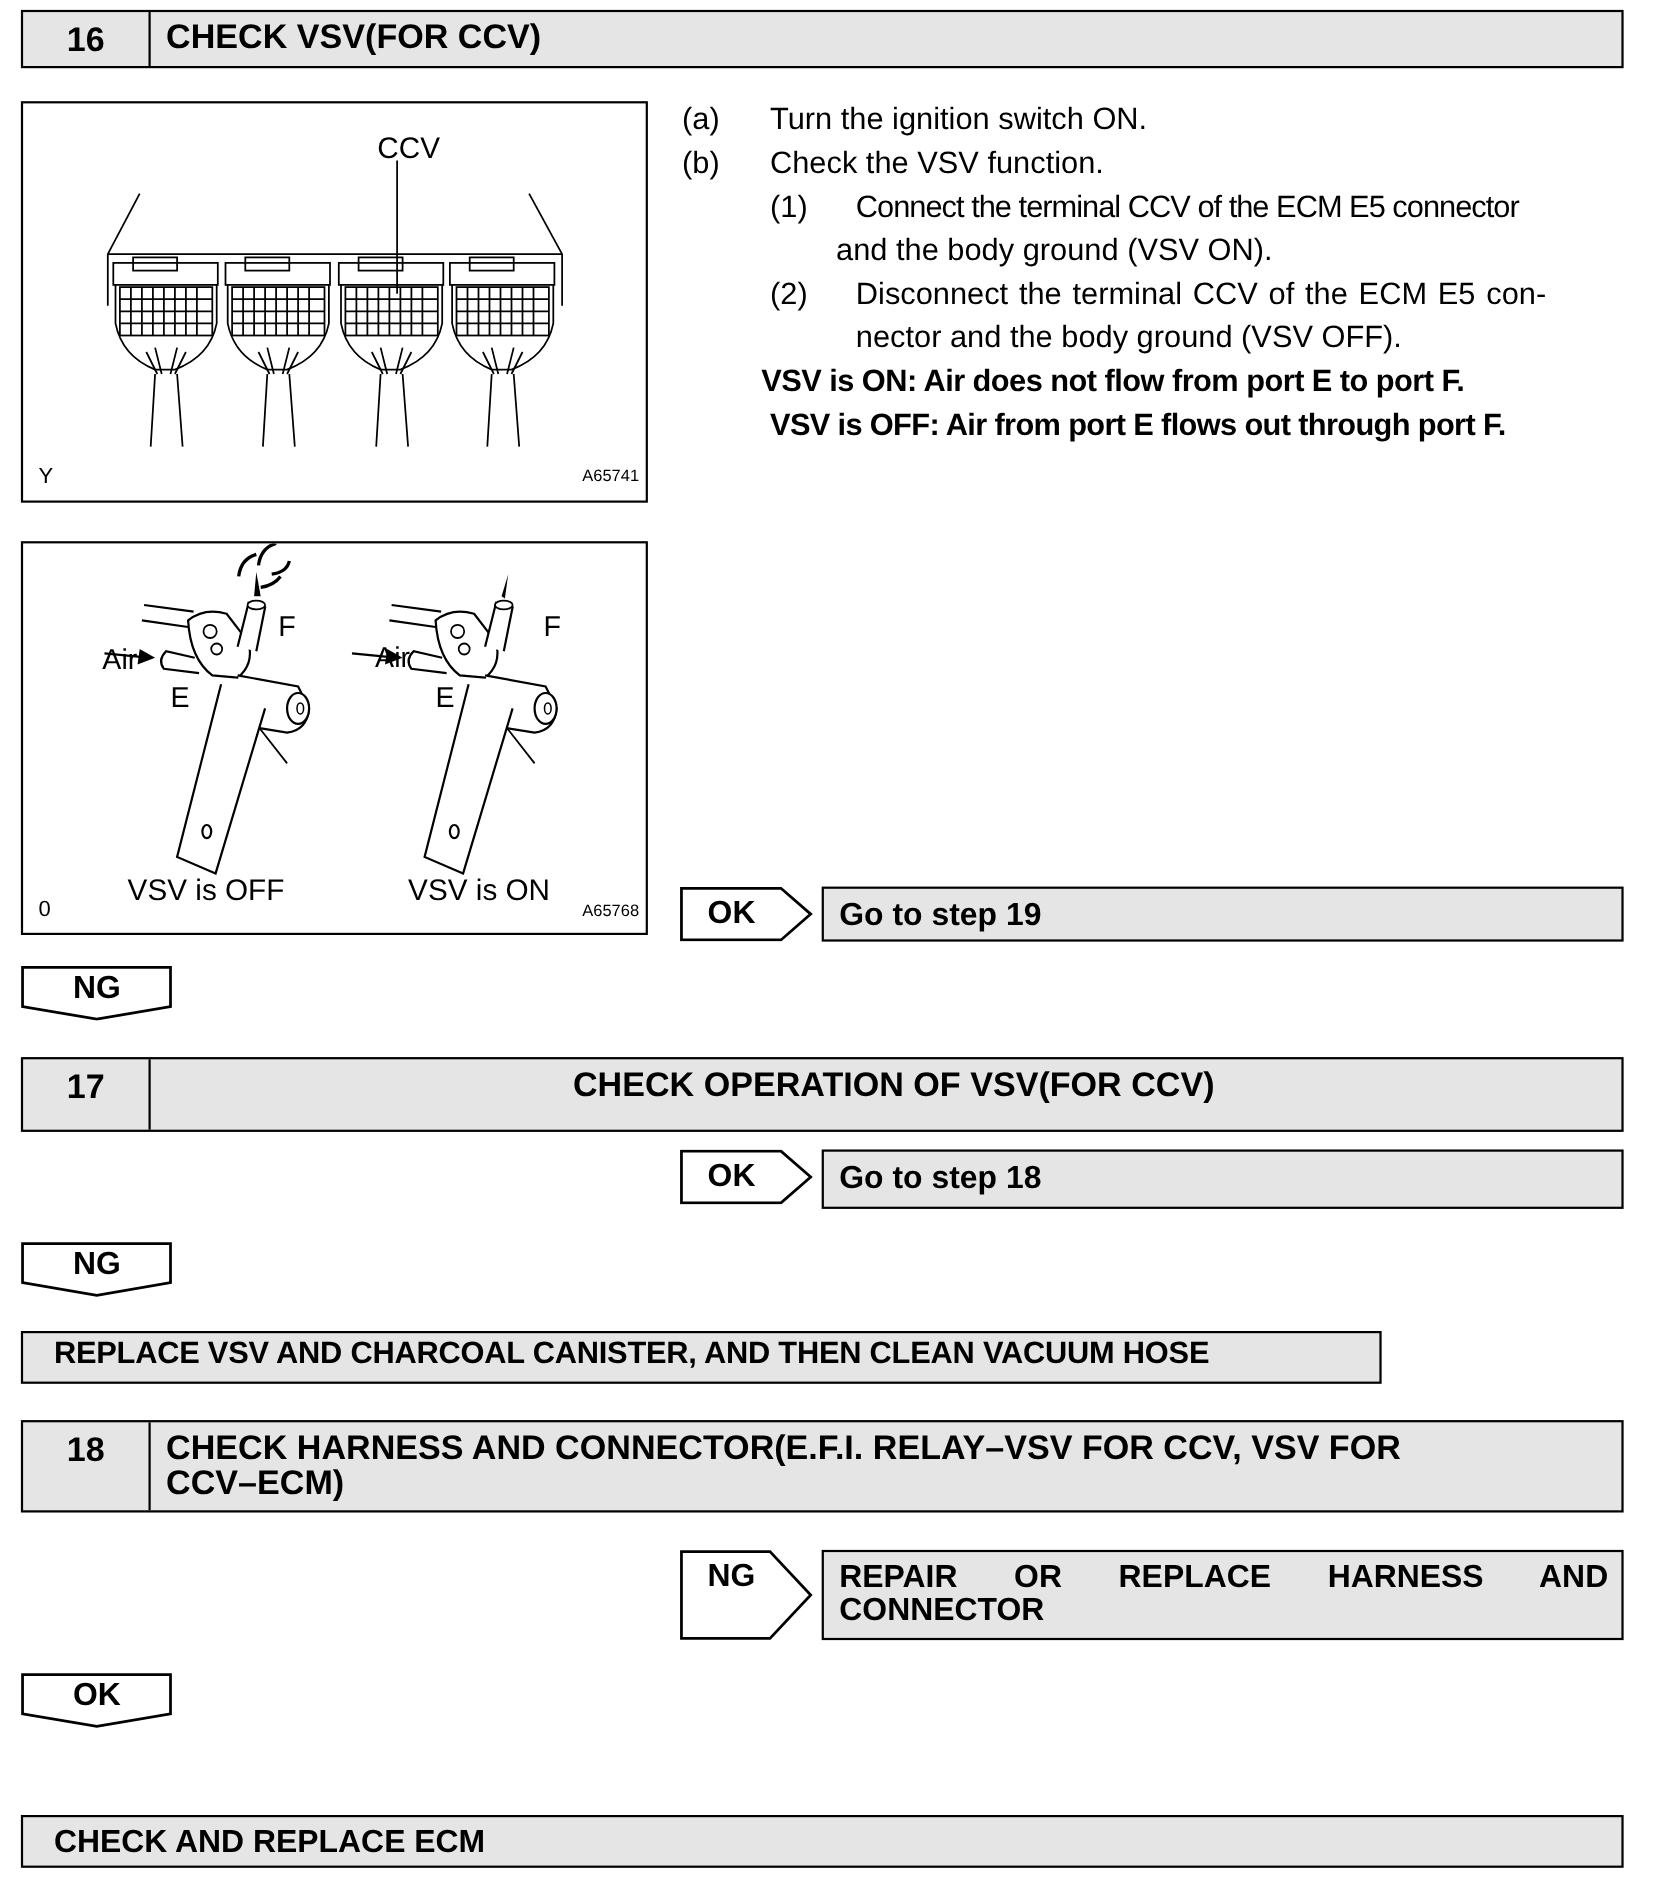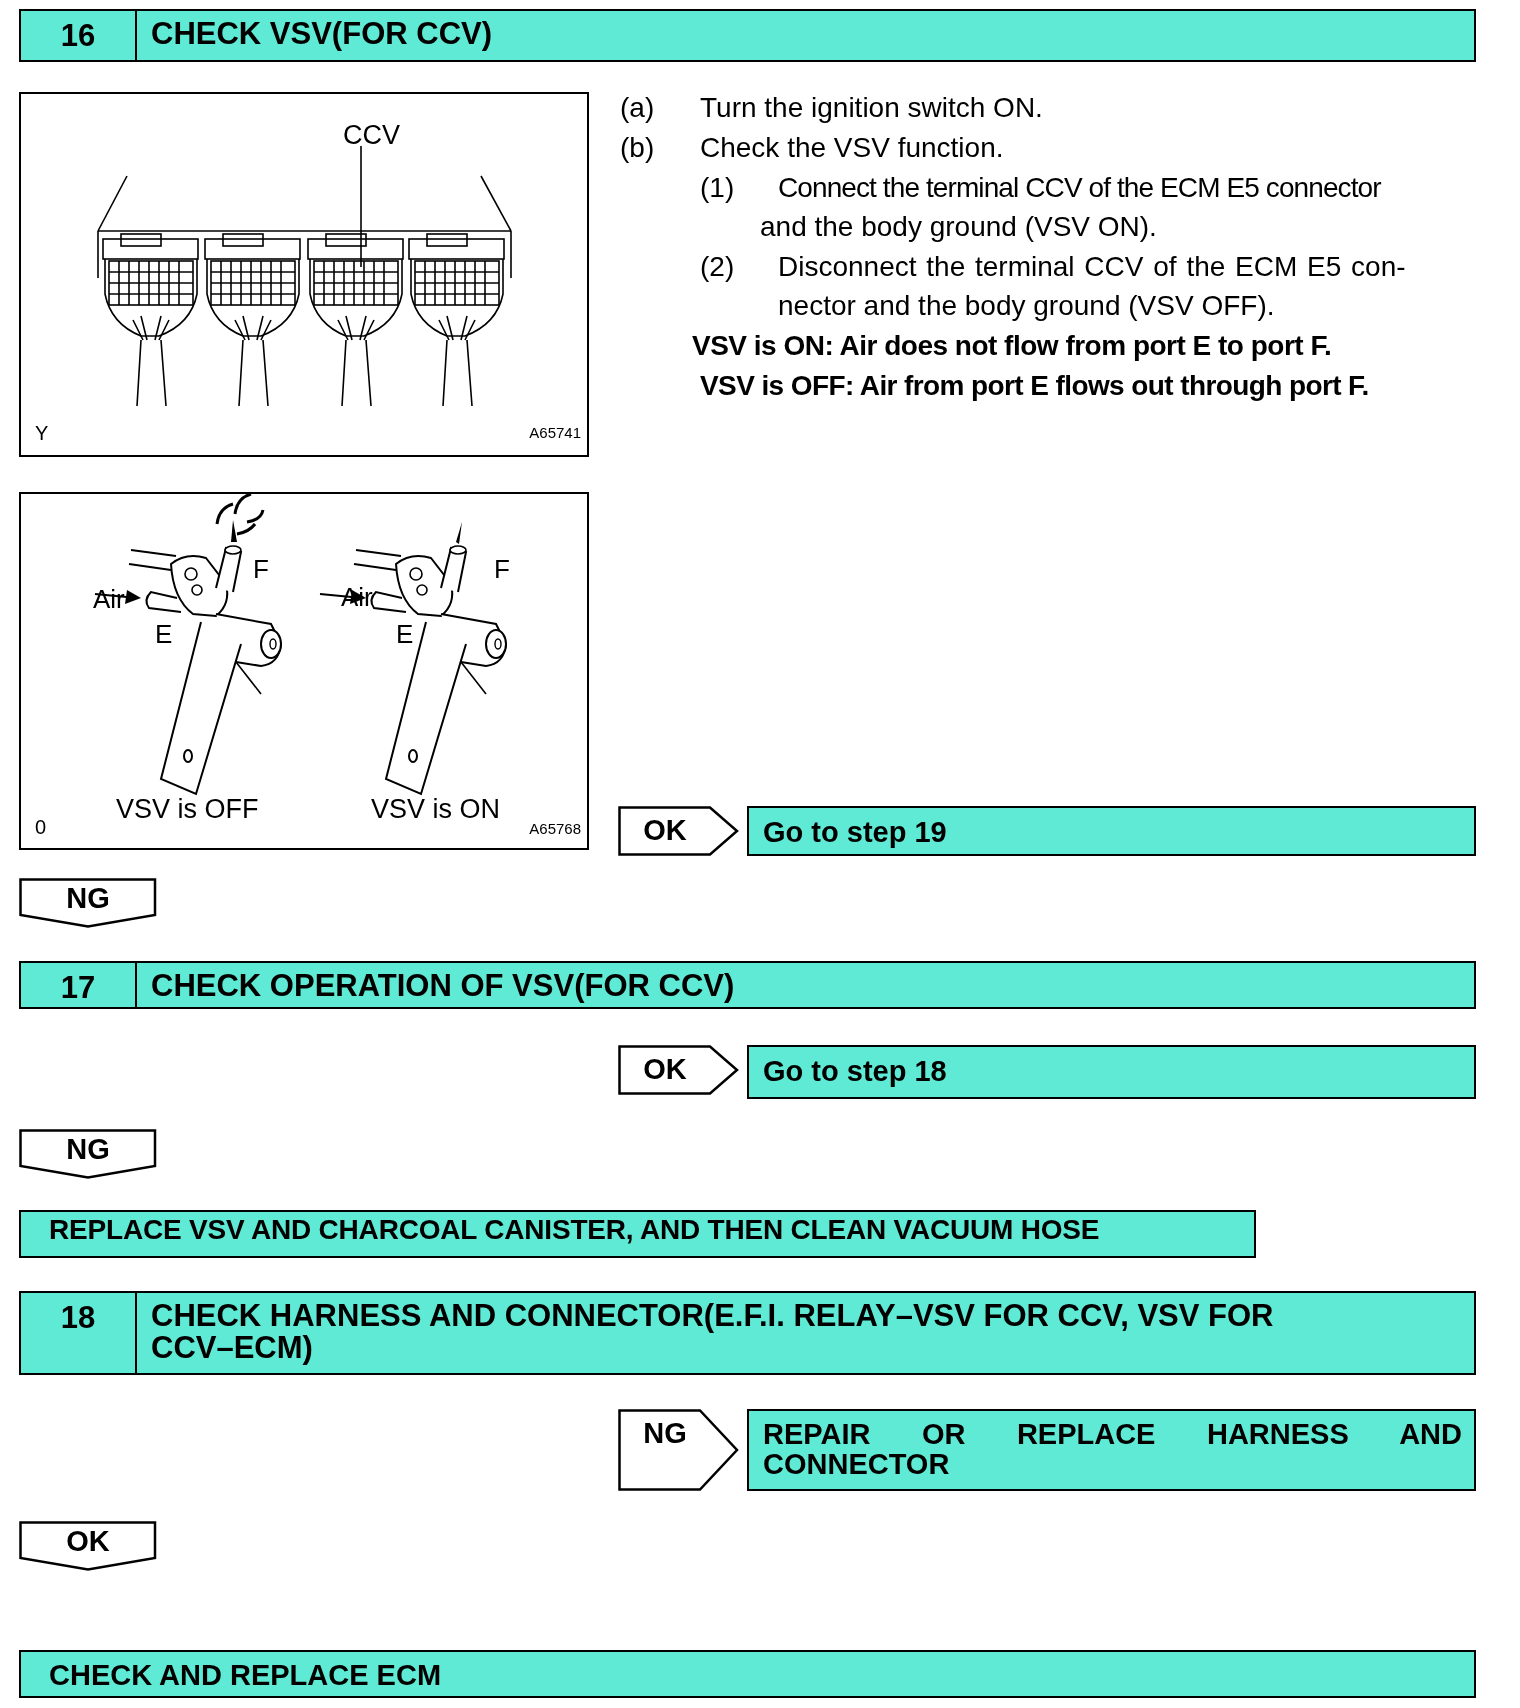--- a/index.html
+++ b/index.html
@@ -1,21 +1,21 @@
 <!DOCTYPE html>
 <html><head>
 <meta charset="utf-8">
 <style>
   html, body { margin: 0; padding: 0; background: #ffffff; }
   body {
     width: 1520px; height: 1708px; position: relative; overflow: hidden;
     font-family: "Liberation Sans", sans-serif; color: #000;
   }
   .abs { position: absolute; box-sizing: border-box; }
-  .box { border: 2.5px solid #000; background: #5eead4; }
+  .box { border: 2.5px solid #000; background: #e5e5e5; }
   .step-header { display: flex; align-items: stretch; }
   .step-num {
     width: 114px; border-right: 2.5px solid #000; font-weight: bold; font-size: 31px;
     display: flex; align-items: flex-start; justify-content: center; padding-top: 7px;
   }
   .step-title { flex: 1; font-weight: bold; font-size: 31px; padding: 7px 0 0 14px; line-height: 32px; }
   .fig { border: 2.5px solid #000; background: #fff; }
   .fig-corner { position: absolute; font-size: 20px; }
   .fig-code { position: absolute; font-size: 15px; }
   .txt { position: absolute; font-size: 28px; line-height: 40px; white-space: nowrap; }
@@ -154,21 +154,21 @@
 </div>
 <div class="abs box result-box" style="left:747px; top:806px; width:729px; height:50px; padding-top:9px;">Go to step 19</div>
 
 <div class="abs" style="left:19px; top:878px; width:138px; height:50px;">
   <svg width="138" height="50" viewBox="0 0 138 50">
     <path d="M1.5 1.5 L136 1.5 L136 37 L69 48.5 L1.5 37 Z" fill="#fff" stroke="#000" stroke-width="2.5"></path>
   </svg>
   <div class="arrow-label" style="top:4px;">NG</div>
 </div>
 
-<div class="abs box step-header" style="left:19px; top:961px; width:1457px; height:48px;">
+<div class="abs box step-header" style="left:19px; top:961px; width:1457px; height:68px;text-align:center;">
   <div class="step-num">17</div>
   <div class="step-title">CHECK OPERATION OF VSV(FOR CCV)</div>
 </div>
 
 <div class="abs" style="left:618px; top:1045px; width:122px; height:50px;">
   <svg width="122" height="50" viewBox="0 0 122 50">
     <path d="M1.5 1.5 L92 1.5 L119 25 L92 48.5 L1.5 48.5 Z" fill="#fff" stroke="#000" stroke-width="2.5"></path>
   </svg>
   <div class="arrow-label" style="top:8px; left:-14px;">OK</div>
 </div>

